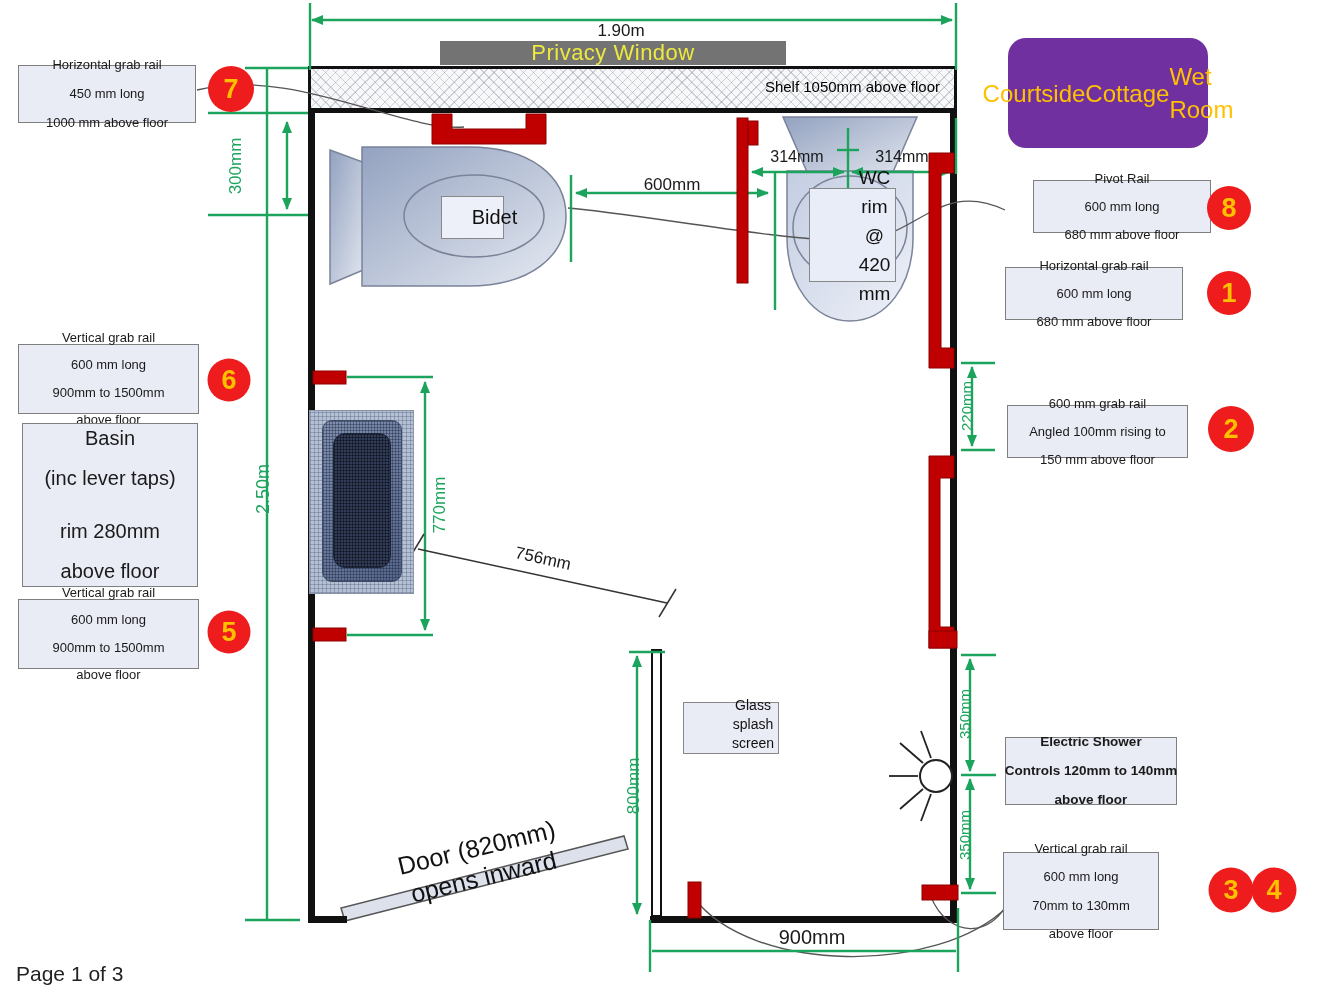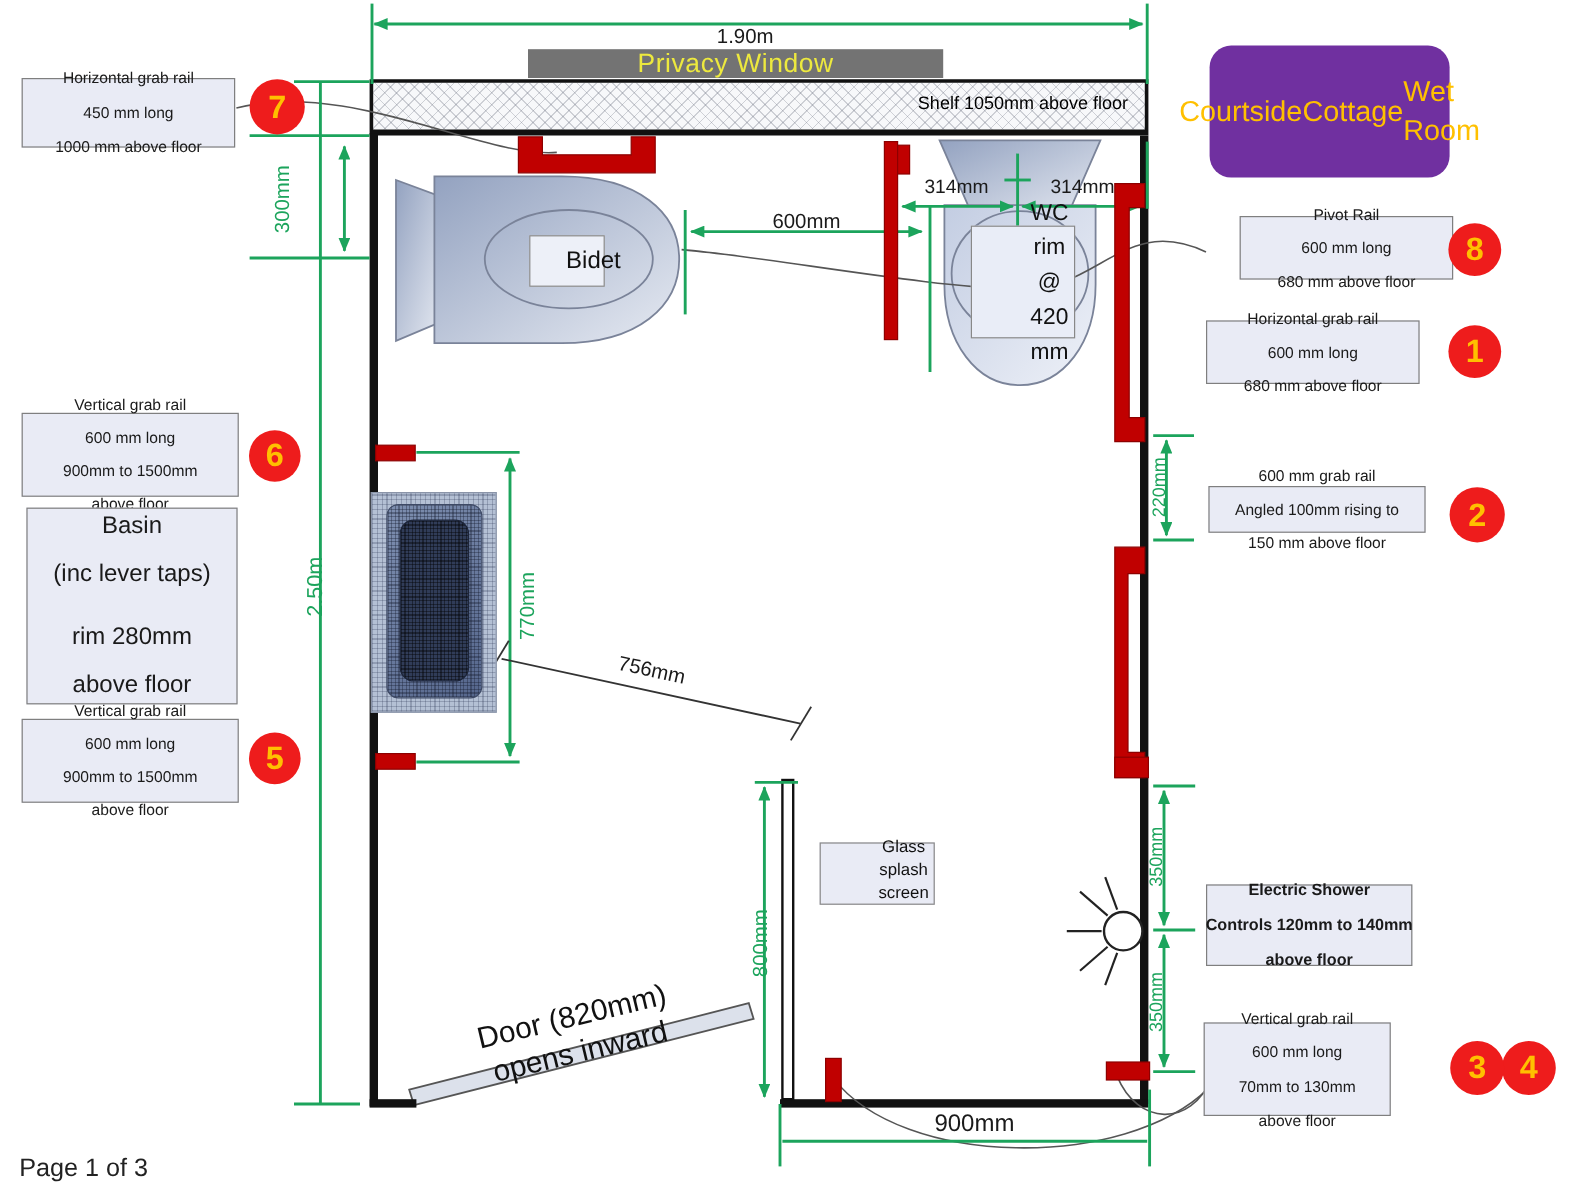--- a/index.html
+++ b/index.html
@@ -230,21 +230,21 @@
   </div>
   <div class="badge" style="left:1229px;top:208px;width:44px;height:44px;">8</div>
 
   <div class="lbl" style="left:1005px;top:267px;width:178px;height:53px;font-size:13px;line-height:17px;">
     <div>Horizontal grab rail</div>
     <div>600 mm long</div>
     <div>680 mm above floor</div>
   </div>
   <div class="badge" style="left:1229px;top:293px;width:44px;height:44px;">1</div>
 
-  <div class="lbl" style="left:1007px;top:405px;width:181px;height:39px;font-size:13px;line-height:17px;">
+  <div class="lbl" style="left:1007px;top:405px;width:181px;height:53px;font-size:13px;line-height:17px;">
     <div>600 mm grab rail</div>
     <div>Angled 100mm rising to</div>
     <div>150 mm above floor</div>
   </div>
   <div class="badge" style="left:1231px;top:429px;width:46px;height:46px;">2</div>
 
   <div class="lbl" style="left:1005px;top:737px;width:172px;height:68px;font-size:13.5px;line-height:18px;font-weight:bold;">
     <div>Electric Shower</div>
     <div>Controls 120mm to 140mm</div>
     <div>above floor</div>

